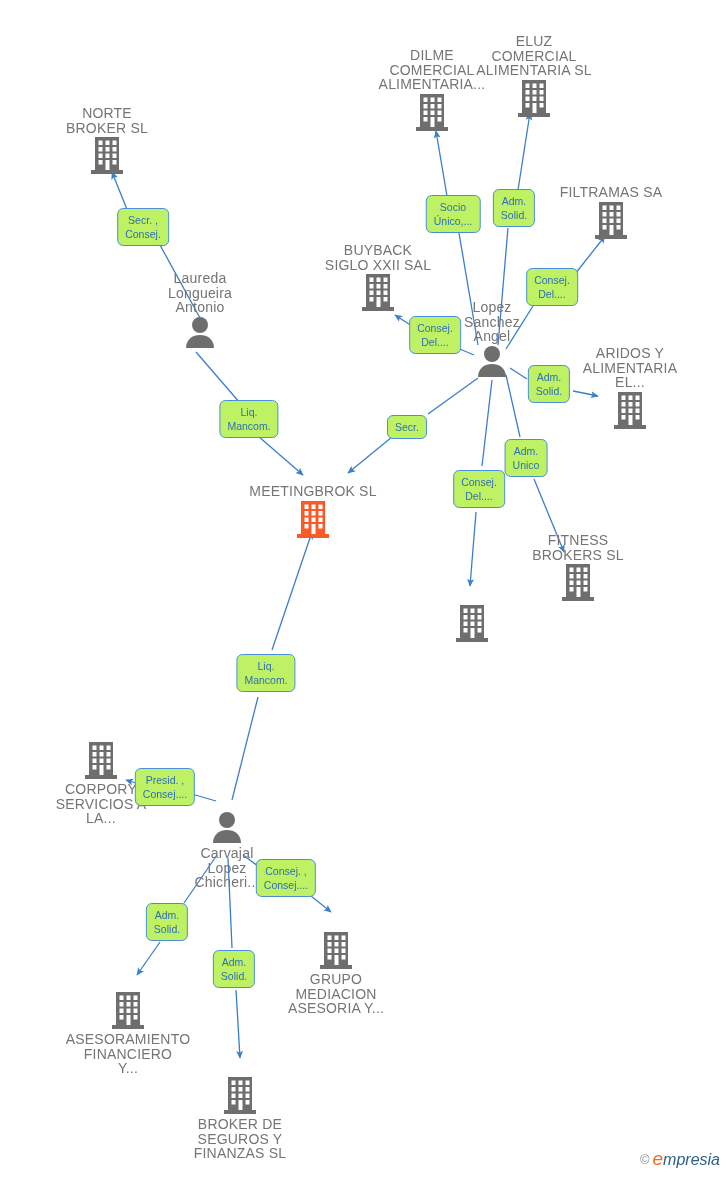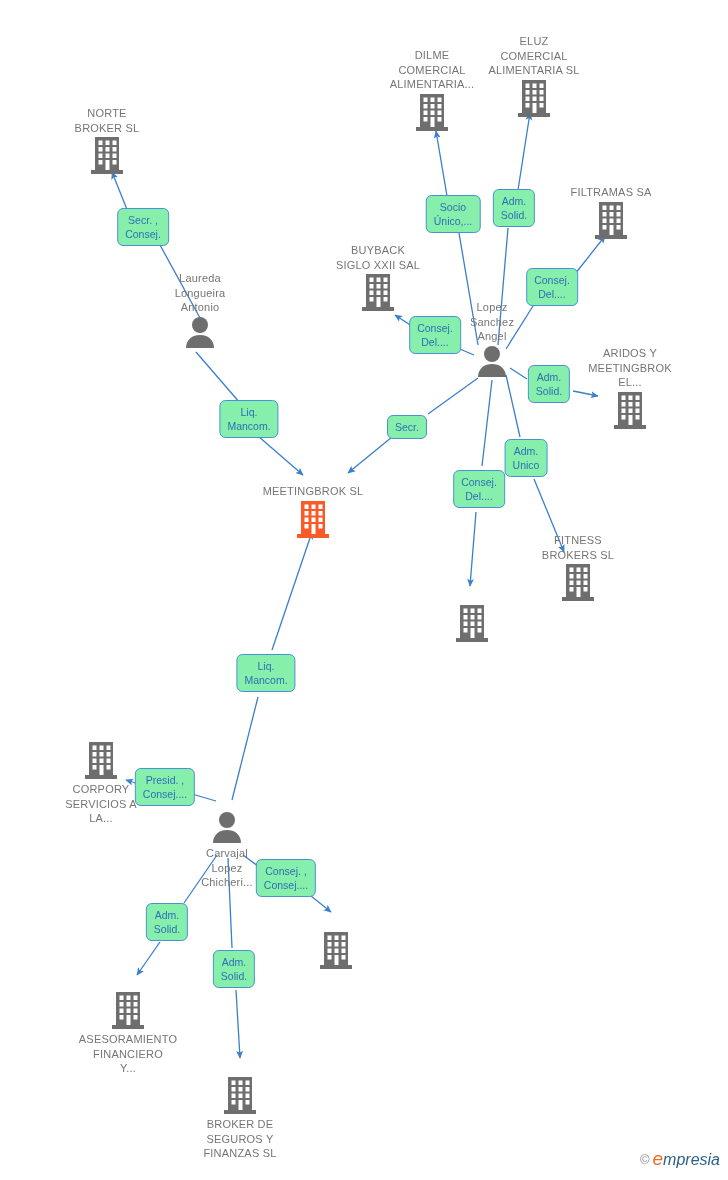--- a/index.html
+++ b/index.html
@@ -21,35 +21,35 @@
     width: 728px; height: 1180px;
     pointer-events: none;
   }
   .node {
     position: absolute;
     transform: translate(-50%, 0);
     text-align: center;
     width: 160px;
   }
   .node-label {
-    font-size: 11px;
+    font-size: 14px;
     line-height: 14.5px;
     color: #757575;
     letter-spacing: 0.2px;
     white-space: pre-line;
   }
   .node-icon { display: block; margin: 0 auto; }
   .node.label-below .node-icon { margin-bottom: 2px; }
 
   .rel {
     position: absolute;
     transform: translate(-50%, -50%);
     border: 1px solid #4a90d9;
     border-radius: 6px;
-    background: #86efac;
+    background: #bef264;
     color: #2f6fb5;
     font-size: 10.5px;
     line-height: 14px;
     text-align: center;
     padding: 4px 7px;
     white-space: pre-line;
     z-index: 5;
   }
   .watermark {
     position: absolute;
@@ -230,21 +230,21 @@
             <rect x="15.5" y="18.5" width="4" height="4.5"></rect>
             <rect x="22.5" y="18.5" width="4" height="4.5"></rect>
             <rect x="8.5" y="25" width="4" height="4.5"></rect>
             <rect x="15.5" y="25" width="4" height="10"></rect>
             <rect x="22.5" y="25" width="4" height="4.5"></rect>
           </g>
         </svg>
       </div>
       <div class="node label-above" style="left: 630px; top: 346px;">
         <div class="node-label">ARIDOS Y
-MEETINGBROK
+ALIMENTARIA
 EL...</div>
         <svg width="34" height="40" viewBox="0 0 34 40" class="node-icon">
           <g fill="#6e6e6e">
             <rect x="5" y="2" width="24" height="33"></rect>
             <rect x="1" y="35" width="32" height="4"></rect>
           </g>
           <g fill="#ffffff">
             <rect x="8.5" y="5.5" width="4" height="4.5"></rect>
             <rect x="15.5" y="5.5" width="4" height="4.5"></rect>
             <rect x="22.5" y="5.5" width="4" height="4.5"></rect>
@@ -368,20 +368,23 @@
             <rect x="15.5" y="12" width="4" height="4.5"></rect>
             <rect x="22.5" y="12" width="4" height="4.5"></rect>
             <rect x="8.5" y="18.5" width="4" height="4.5"></rect>
             <rect x="15.5" y="18.5" width="4" height="4.5"></rect>
             <rect x="22.5" y="18.5" width="4" height="4.5"></rect>
             <rect x="8.5" y="25" width="4" height="4.5"></rect>
             <rect x="15.5" y="25" width="4" height="10"></rect>
             <rect x="22.5" y="25" width="4" height="4.5"></rect>
           </g>
         </svg>
+        <div class="node-label">GRUPO
+MEDIACION
+ASESORIA Y...</div>
       </div>
       <div class="node label-below" style="left: 128px; top: 990px;">
         <svg width="34" height="40" viewBox="0 0 34 40" class="node-icon">
           <g fill="#6e6e6e">
             <rect x="5" y="2" width="24" height="33"></rect>
             <rect x="1" y="35" width="32" height="4"></rect>
           </g>
           <g fill="#ffffff">
             <rect x="8.5" y="5.5" width="4" height="4.5"></rect>
             <rect x="15.5" y="5.5" width="4" height="4.5"></rect>

